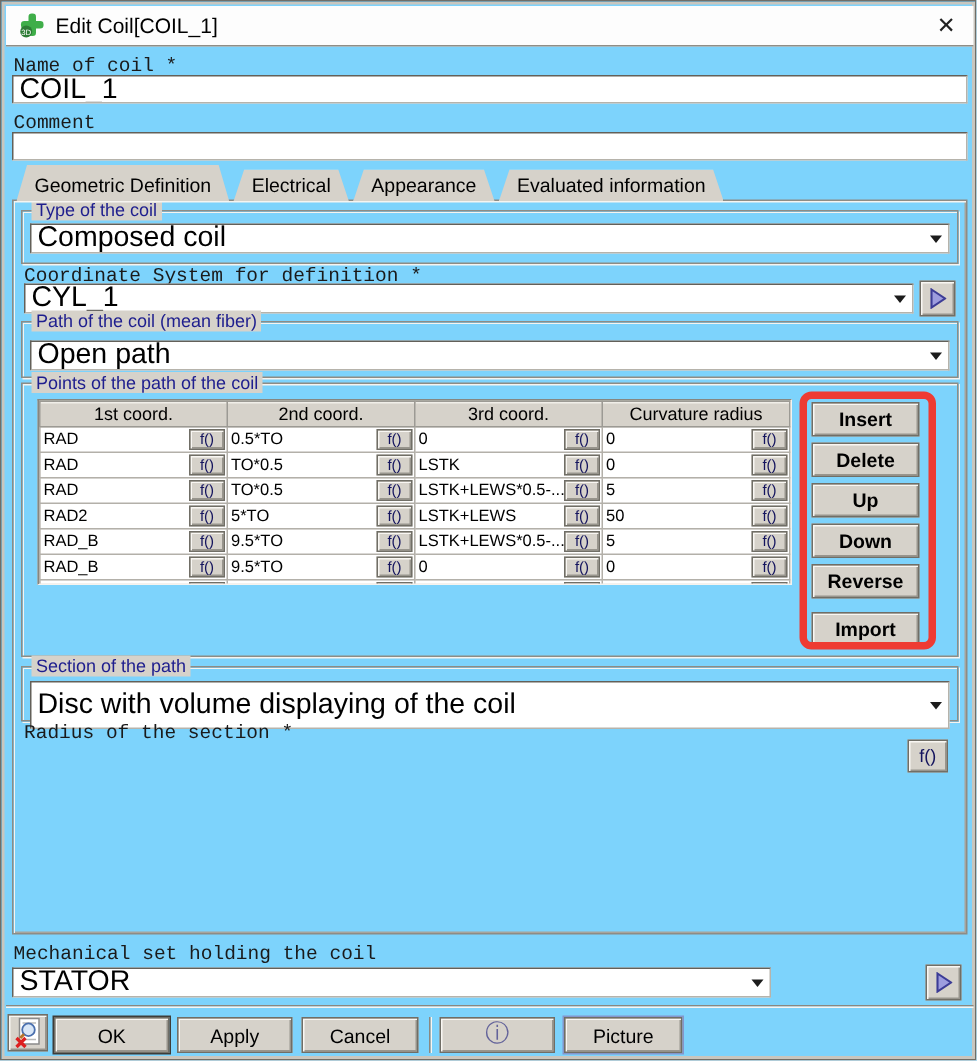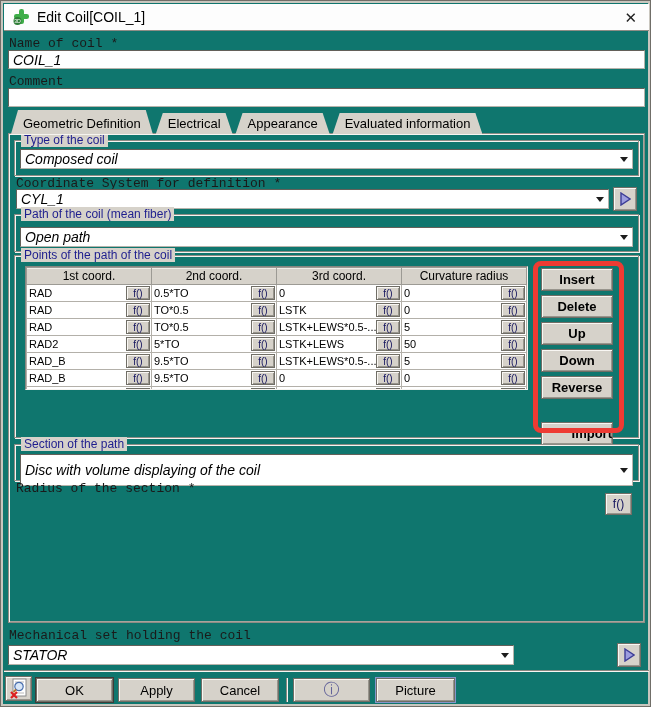--- a/index.html
+++ b/index.html
@@ -1,29 +1,29 @@
 <!DOCTYPE html>
 <html><head>
 <meta charset="utf-8">
 <style>
   html,body{margin:0;padding:0;background:#ffffff;}
   *{box-sizing:border-box;font-family:"Liberation Sans",sans-serif;}
-  .dialog{position:relative;width:651px;height:707px;background:#0f766e;
+  .dialog{position:relative;width:651px;height:707px;background:#7dd3fc;
           border:1px solid #706e68;box-shadow:inset 0 0 0 2px #c9c6be;overflow:hidden;}
   .abs{position:absolute;}
   
   .titlebar{left:3px;top:3px;width:645px;height:27px;background:#fdfdfd;
             border-bottom:1px solid #8f8d86;display:flex;align-items:center;padding:0 8px;gap:7px;}
   .title-text{font-size:14px;color:#000;}
   .close-x{margin-left:auto;font-size:15px;color:#222;line-height:1;cursor:default;padding:2px 4px;}
   
   .lbl{font-size:13px;color:#1a1a1a;white-space:nowrap;font-family:Liberation Mono, monospace;}
   
   .field{background:#fff;border:1px solid;border-color:#636059 #b6b3ab #b6b3ab #636059;
-         font-size:14px;color:#000;padding:0 4px;display:flex;align-items:center;font-style:italic;}
+         font-size:19px;color:#000;padding:0 4px;display:flex;align-items:center;}
   input.field{width:100%;height:100%;outline:none;}
   .combo{cursor:default;}
   .combo .val{flex:1;white-space:nowrap;overflow:hidden;}
   .darr{width:0;height:0;border-left:4px solid transparent;border-right:4px solid transparent;
         border-top:5px solid #1c1c1c;margin-left:4px;flex:none;}
   
   .btn3d{background:#d6d2ca;border:1px solid #706e66;
          box-shadow:inset 1px 1px 0 #f9f7f3, inset -1px -1px 0 #98958d;
          font-size:13px;color:#000;text-align:center;cursor:default;padding:0;}
   .default-btn{outline:1px solid #3e3c38;}
@@ -321,21 +321,21 @@
           </tr>
         </tbody>
     </table>
   </div>
   <div class="abs sidebtns">
       <button class="btn3d side-btn" style="top: 0px;">Insert</button>
       <button class="btn3d side-btn" style="top: 27px;">Delete</button>
       <button class="btn3d side-btn" style="top: 54px;">Up</button>
       <button class="btn3d side-btn" style="top: 81px;">Down</button>
       <button class="btn3d side-btn" style="top: 108px;">Reverse</button>
-      <button class="btn3d side-btn" style="top: 154px; text-align: right;">Import</button>
+      <button class="btn3d side-btn" style="top: 140px;">Import</button>
     </div>
   <div class="abs redrect"></div>
 
   <div class="abs group" style="left:13px;top:443px;width:625px;height:37px;">
     <span class="group-label">Section of the path</span>
   </div>
   <div class="abs field combo" style="left:19px;top:453px;width:613px;height:32px;">
     <span class="val">Disc with volume displaying of the coil</span>
     <span class="darr"></span>
   </div>

